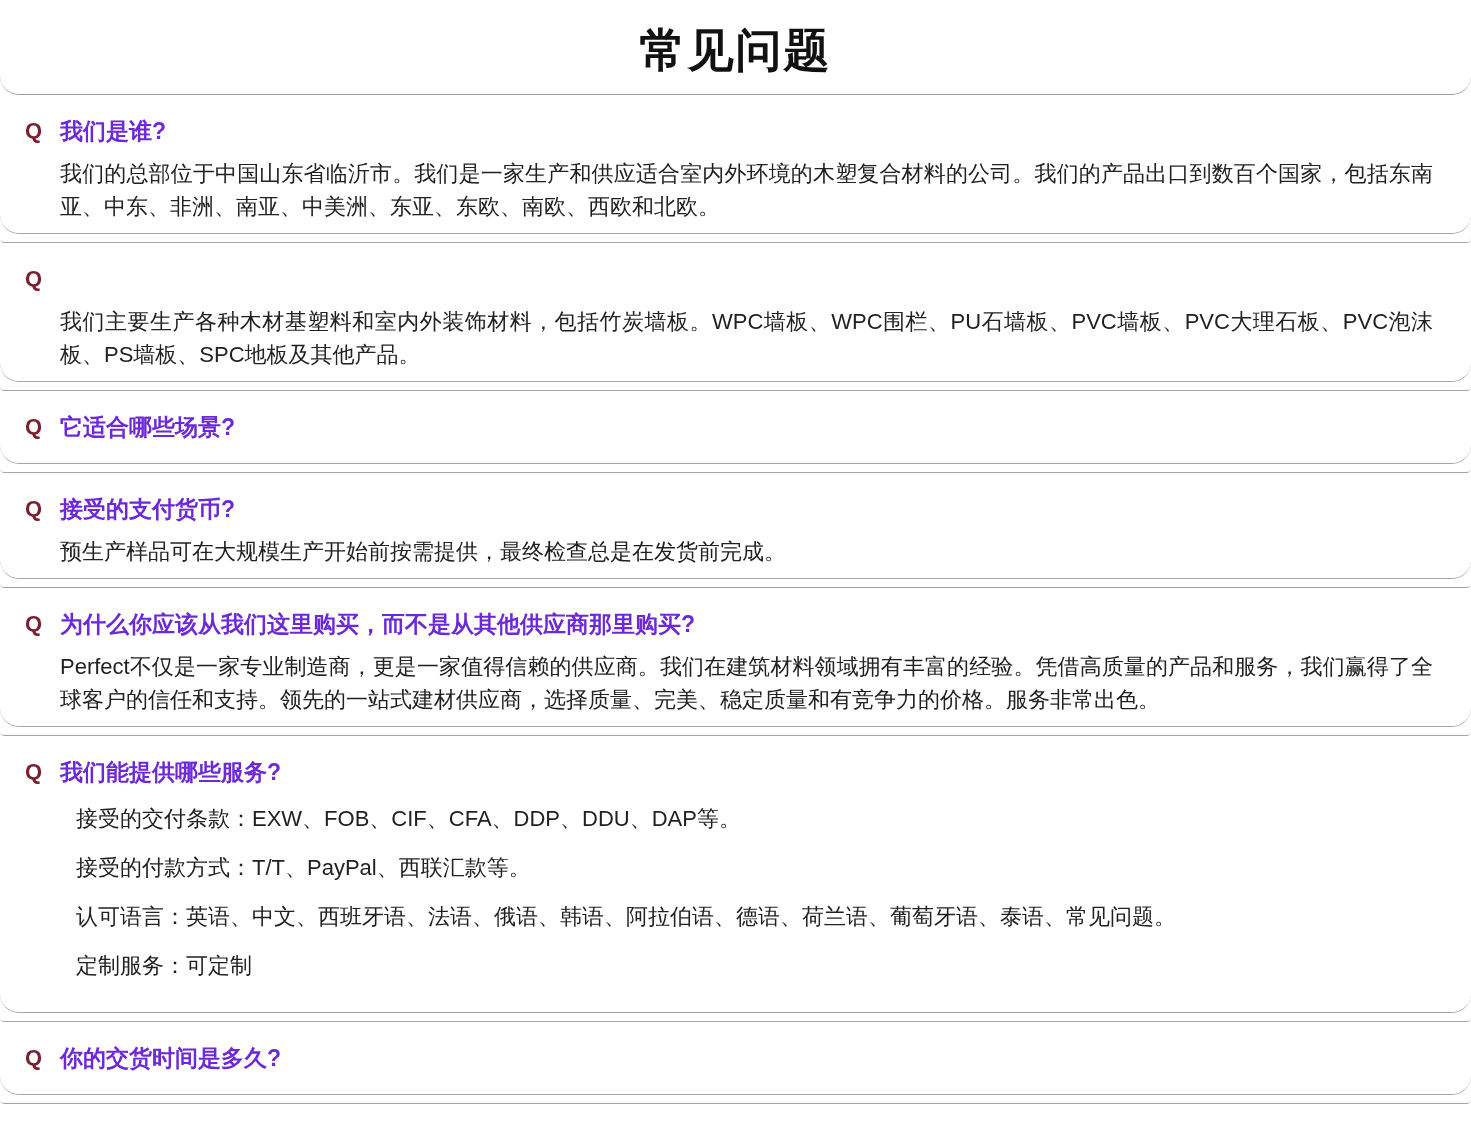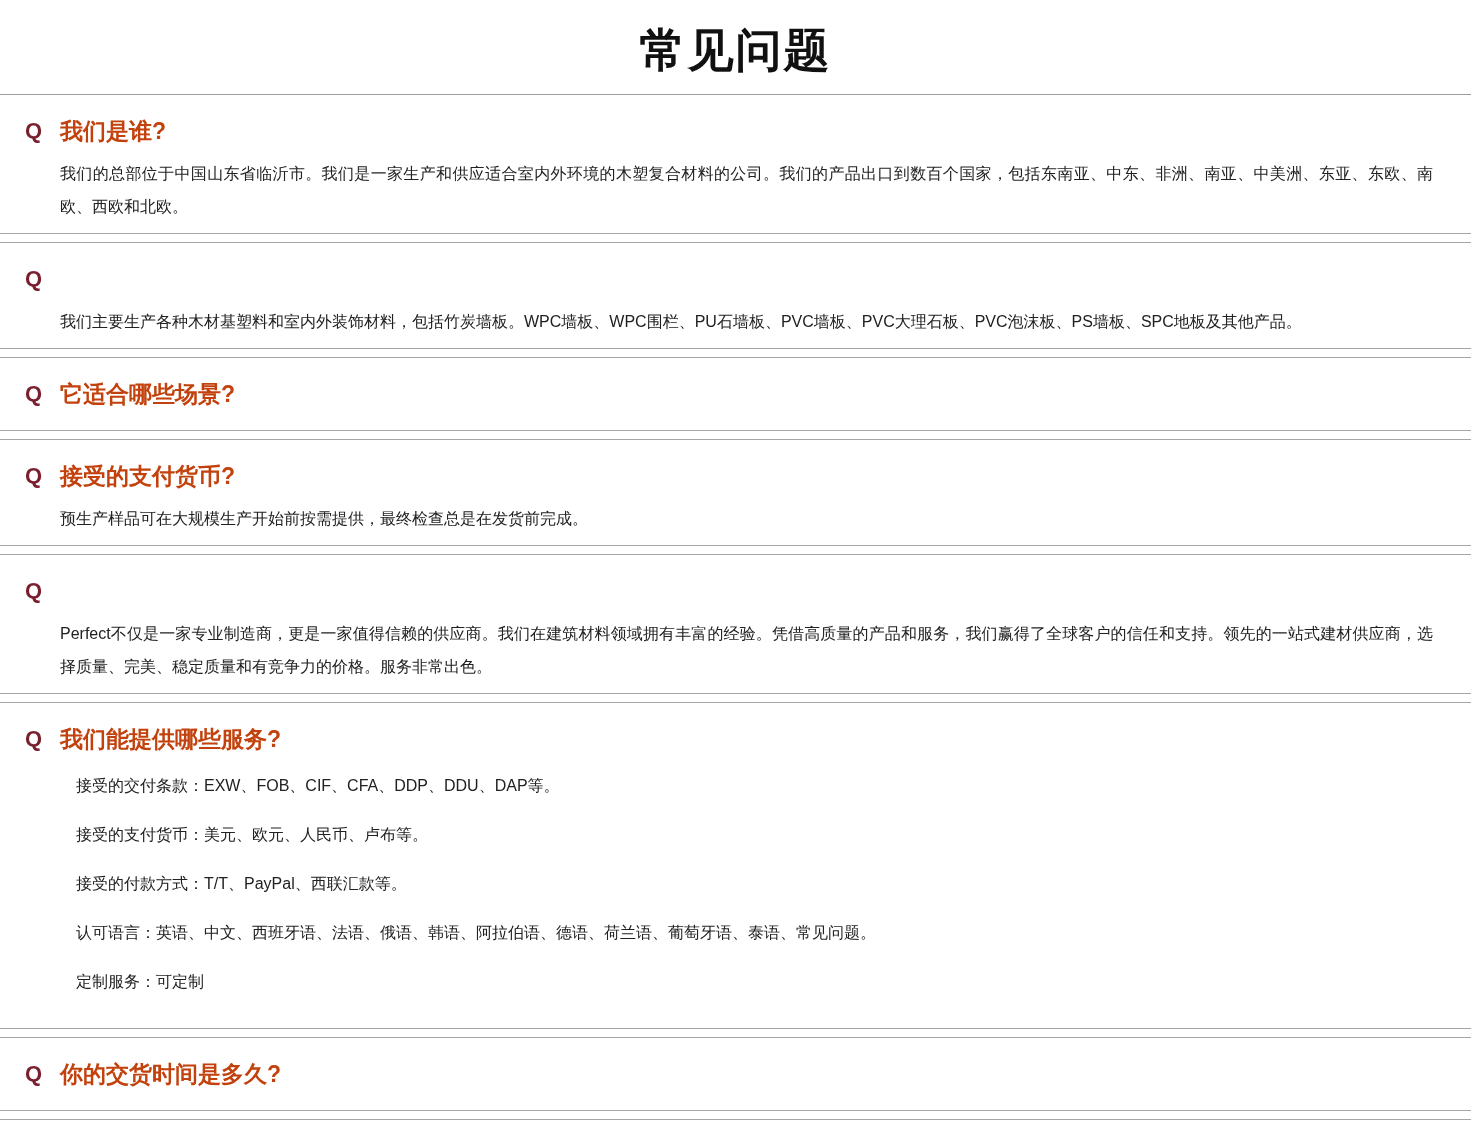--- a/index.html
+++ b/index.html
@@ -1,15 +1,15 @@
 <!DOCTYPE html>
 <html><head>
 <meta charset="utf-8">
 <style>
-  * { margin: 0; padding: 0; box-sizing: border-box; }
+  * { margin: 0; padding: 0; box-sizing: border-box; border-radius: 19px; }
   html, body {
     width: 1471px;
     height: 1137px;
     overflow: hidden;
     background: #ffffff;
     font-family: "Liberation Sans", "DejaVu Sans", sans-serif;
     color: #1f1f1f;
   }
   .page-header {
     padding: 22px 0 16px;
@@ -39,25 +39,25 @@
     font-size: 22px;
     line-height: 28px;
     font-weight: 700;
     color: #7a1f2e;
     margin-right: 17px;
   }
   .q-title {
     font-size: 23px;
     line-height: 28px;
     font-weight: 700;
-    color: #c2410c;
+    color: #6d28d9;
   }
   .answer {
     margin-left: 35px;
-    font-size: 16px;
+    font-size: 22px;
     line-height: 33px;
     color: #212121;
     text-align: justify;
   }
   .answer p { margin: 16px; }
   .gap-divider {
     height: 9px;
     background: #ffffff;
     border-bottom: 1px solid #a6a6a6;
   }
@@ -99,33 +99,33 @@
     <span class="q-badge">Q</span>
     <h2 class="q-title">接受的支付货币?</h2>
   </div>
   <div class="answer">预生产样品可在大规模生产开始前按需提供，最终检查总是在发货前完成。</div>
 </section>
 <div class="gap-divider"></div>
 
 <section class="faq-section">
   <div class="q-row">
     <span class="q-badge">Q</span>
+    <h2 class="q-title">为什么你应该从我们这里购买，而不是从其他供应商那里购买?</h2>
   </div>
   <div class="answer">Perfect不仅是一家专业制造商，更是一家值得信赖的供应商。我们在建筑材料领域拥有丰富的经验。凭借高质量的产品和服务，我们赢得了全球客户的信任和支持。领先的一站式建材供应商，选择质量、完美、稳定质量和有竞争力的价格。服务非常出色。</div>
 </section>
 <div class="gap-divider"></div>
 
 <section class="faq-section tall">
   <div class="q-row">
     <span class="q-badge">Q</span>
     <h2 class="q-title">我们能提供哪些服务?</h2>
   </div>
   <div class="answer">
     <p>接受的交付条款：EXW、FOB、CIF、CFA、DDP、DDU、DAP等。</p>
-    <p>接受的支付货币：美元、欧元、人民币、卢布等。</p>
     <p>接受的付款方式：T/T、PayPal、西联汇款等。</p>
     <p>认可语言：英语、中文、西班牙语、法语、俄语、韩语、阿拉伯语、德语、荷兰语、葡萄牙语、泰语、常见问题。</p>
     <p>定制服务：可定制</p>
   </div>
 </section>
 <div class="gap-divider"></div>
 
 <section class="faq-section">
   <div class="q-row">
     <span class="q-badge">Q</span>

